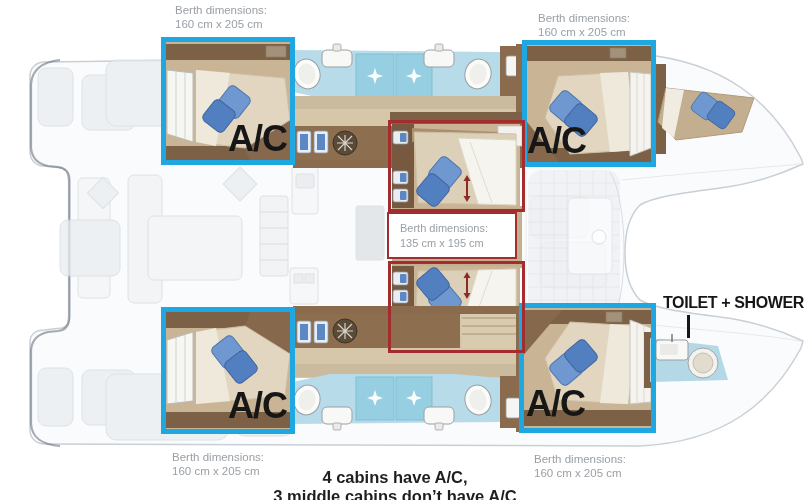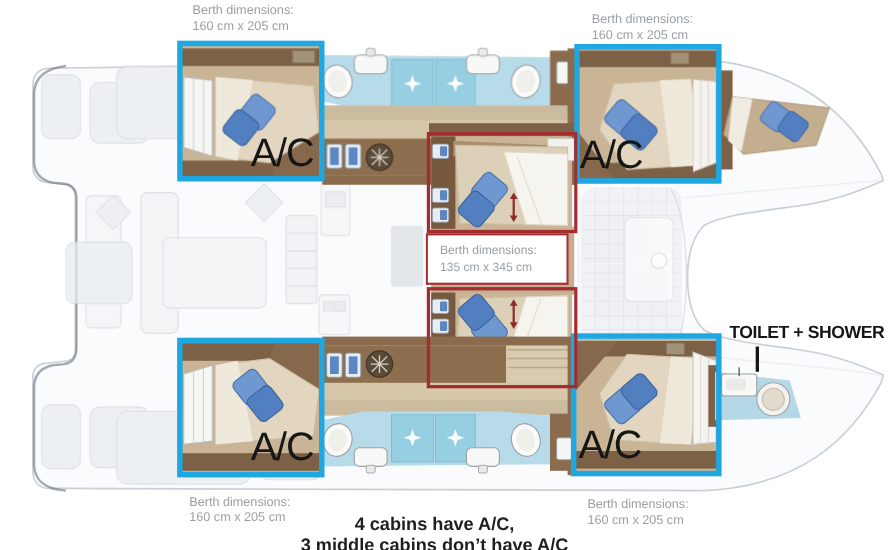--- a/index.html
+++ b/index.html
@@ -8,21 +8,21 @@
     --label-gray:#9aa0a6;
     --text-black:#161616;
   }
   html,body{margin:0;padding:0;background:#fff;}
   .plan{position:relative;width:810px;height:500px;background:#fff;overflow:hidden;
         font-family:"Liberation Sans",sans-serif;}
   .plan svg{position:absolute;left:0;top:0;}
   .abs{position:absolute;box-sizing:border-box;}
   .hl-box{border:5px solid var(--highlight-blue);background:transparent;}
   .red-box{border:3px solid var(--highlight-red);background:transparent;}
-  .ac{font-size:36px;font-weight:400;color:var(--text-black);line-height:1;letter-spacing:-1px;}
+  .ac{font-size:36px;font-weight:700;color:var(--text-black);line-height:1;letter-spacing:-1px;}
   .berth-lbl{font-size:11.5px;line-height:14px;color:var(--label-gray);white-space:nowrap;}
   .mid-lbl{border:2px solid var(--highlight-red);background:#fff;width:130px;height:47px;
            padding:7px 0 0 11px;font-size:11px;line-height:15px;color:var(--label-gray);white-space:nowrap;}
   .toilet-lbl{font-size:16px;font-weight:700;letter-spacing:-0.4px;color:var(--text-black);white-space:nowrap;text-align:right;}
   .pointer{width:3px;height:23px;background:var(--text-black);}
   .footnote{width:310px;text-align:center;font-size:16.5px;font-weight:700;
             line-height:19px;color:#1e1e1e;}
 </style>
 </head>
 <body>
@@ -291,21 +291,21 @@
   <div class="abs ac" style="left:228px;top:121px;">A/C</div>
   <div class="abs ac" style="left:527px;top:123px;">A/C</div>
   <div class="abs ac" style="left:228px;top:388px;">A/C</div>
   <div class="abs ac" style="left:526px;top:386px;">A/C</div>
 
   <div class="abs red-box" style="left:388px;top:120px;width:137px;height:92px;"></div>
   <div class="abs red-box" style="left:388px;top:261px;width:137px;height:92px;"></div>
 
   <div class="abs mid-lbl" style="left:387px;top:212px;">
     <div>Berth dimensions:</div>
-    <div>135 cm x 345 cm</div>
+    <div>135 cm x 195 cm</div>
   </div>
 
   <div class="abs berth-lbl" style="left:175px;top:3px;">
     <div>Berth dimensions:</div>
     <div>160 cm x 205 cm</div>
   </div>
   <div class="abs berth-lbl" style="left:538px;top:11px;">
     <div>Berth dimensions:</div>
     <div>160 cm x 205 cm</div>
   </div>

